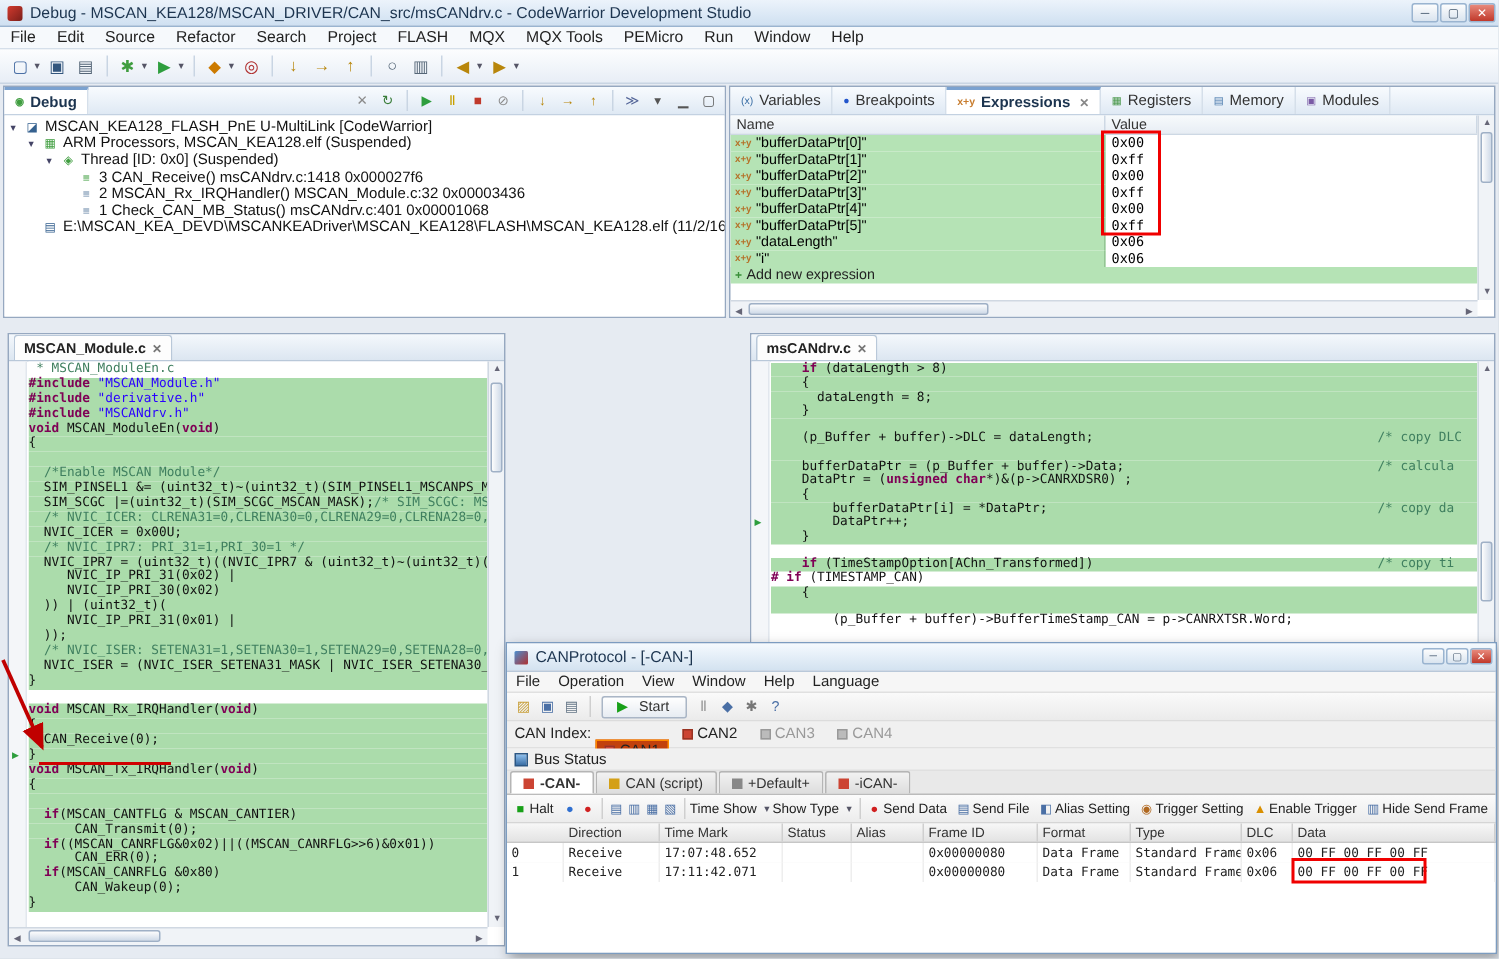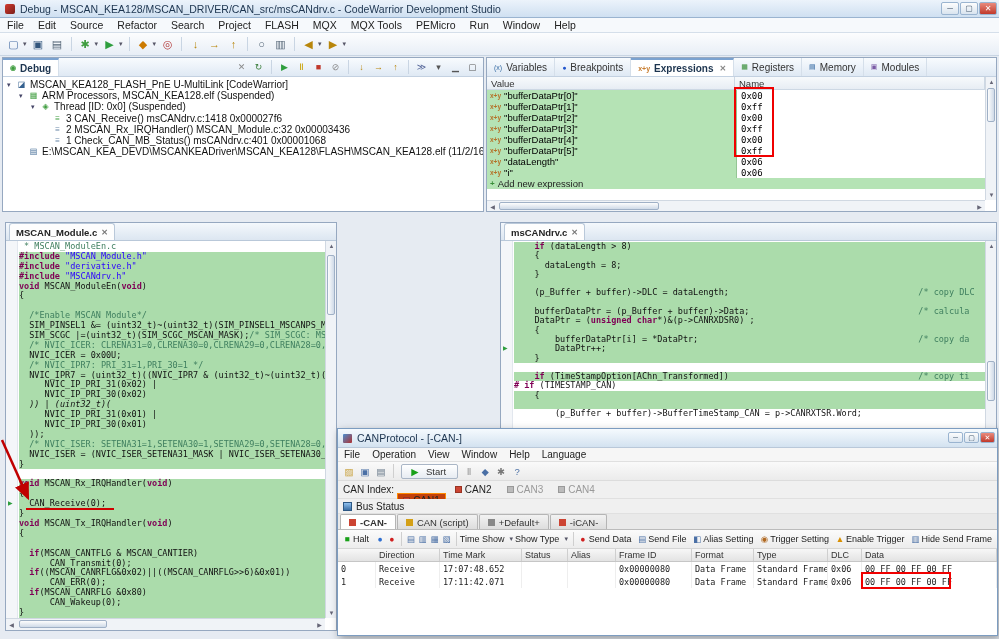--- a/index.html
+++ b/index.html
@@ -256,22 +256,22 @@
         <span class="vtab">
           <span class="vtab-ic" style="color: rgb(58, 110, 165);">▤</span>
           <span class="vtab-lbl">Memory</span>
         </span>
         <span class="vtab">
           <span class="vtab-ic" style="color: rgb(122, 90, 165);">▣</span>
           <span class="vtab-lbl">Modules</span>
         </span>
       </div>
     <div class="expr-header" id="expr-cols">
+        <span class="expr-hcell" style="width: 250px;">Name</span>
         <span class="expr-hcell" style="flex: 1 1 0%;">Value</span>
-        <span class="expr-hcell" style="width: 250px;">Name</span>
       </div>
     <div class="expr-rows" id="expr-rows">
         <div class="expr-row">
           <span class="expr-name">
             <span class="expr-icon">x+y</span>
             <span>"bufferDataPtr[0]"</span>
           </span>
           <span class="expr-val">0x00</span>
         </div>
         <div class="expr-row">
@@ -358,23 +358,22 @@
         <div class="line hl" style="line-height: 9.9px; height: 9.9px;"></div>
         <div class="line hl" style="line-height: 9.9px; height: 9.9px;">  <span class="cmt">/*Enable MSCAN Module*/</span></div>
         <div class="line hl" style="line-height: 9.9px; height: 9.9px;">  SIM_PINSEL1 &amp;= (uint32_t)~(uint32_t)(SIM_PINSEL1_MSCANPS_MASK);</div>
         <div class="line hl" style="line-height: 9.9px; height: 9.9px;">  SIM_SCGC |=(uint32_t)(SIM_SCGC_MSCAN_MASK);<span class="cmt">/* SIM_SCGC: MSCAN=1 */</span></div>
         <div class="line hl" style="line-height: 9.9px; height: 9.9px;">  <span class="cmt">/* NVIC_ICER: CLRENA31=0,CLRENA30=0,CLRENA29=0,CLRENA28=0,CLRENA27=0,CLRENA26=0,CLRENA25=0 */</span></div>
         <div class="line hl" style="line-height: 9.9px; height: 9.9px;">  NVIC_ICER = 0x00U;</div>
         <div class="line hl" style="line-height: 9.9px; height: 9.9px;">  <span class="cmt">/* NVIC_IPR7: PRI_31=1,PRI_30=1 */</span></div>
         <div class="line hl" style="line-height: 9.9px; height: 9.9px;">  NVIC_IPR7 = (uint32_t)((NVIC_IPR7 &amp; (uint32_t)~(uint32_t)(</div>
         <div class="line hl" style="line-height: 9.9px; height: 9.9px;">     NVIC_IP_PRI_31(0x02) |</div>
         <div class="line hl" style="line-height: 9.9px; height: 9.9px;">     NVIC_IP_PRI_30(0x02)</div>
-        <div class="line hl" style="line-height: 9.9px; height: 9.9px; font-style: italic;">  )) | (uint32_t)(</div>
+        <div class="line hl" style="line-height: 9.9px; height: 9.9px;">  )) | (uint32_t)(</div>
         <div class="line hl" style="line-height: 9.9px; height: 9.9px;">     NVIC_IP_PRI_31(0x01) |</div>
-        <div class="line hl" style="line-height: 9.9px; height: 9.9px;">     NVIC_IP_PRI_30(0x01)</div>
         <div class="line hl" style="line-height: 9.9px; height: 9.9px;">  ));</div>
         <div class="line hl" style="line-height: 9.9px; height: 9.9px;">  <span class="cmt">/* NVIC_ISER: SETENA31=1,SETENA30=1,SETENA29=0,SETENA28=0,SETENA27=0 */</span></div>
         <div class="line hl" style="line-height: 9.9px; height: 9.9px;">  NVIC_ISER = (NVIC_ISER_SETENA31_MASK | NVIC_ISER_SETENA30_MASK)</div>
         <div class="line hl" style="line-height: 9.9px; height: 9.9px;">}</div>
         <div class="line" style="line-height: 9.9px; height: 9.9px;"></div>
         <div class="line hl" style="line-height: 9.9px; height: 9.9px;"><span class="kw">void</span> MSCAN_Rx_IRQHandler(<span class="kw">void</span>)</div>
         <div class="line hl" style="line-height: 9.9px; height: 9.9px;">{</div>
         <div class="line hl" style="line-height: 9.9px; height: 9.9px;">  CAN_Receive(0);</div>
         <div class="line hl" style="line-height: 9.9px; height: 9.9px;">}</div>
         <div class="line hl" style="line-height: 9.9px; height: 9.9px;"><span class="kw">void</span> MSCAN_Tx_IRQHandler(<span class="kw">void</span>)</div>

